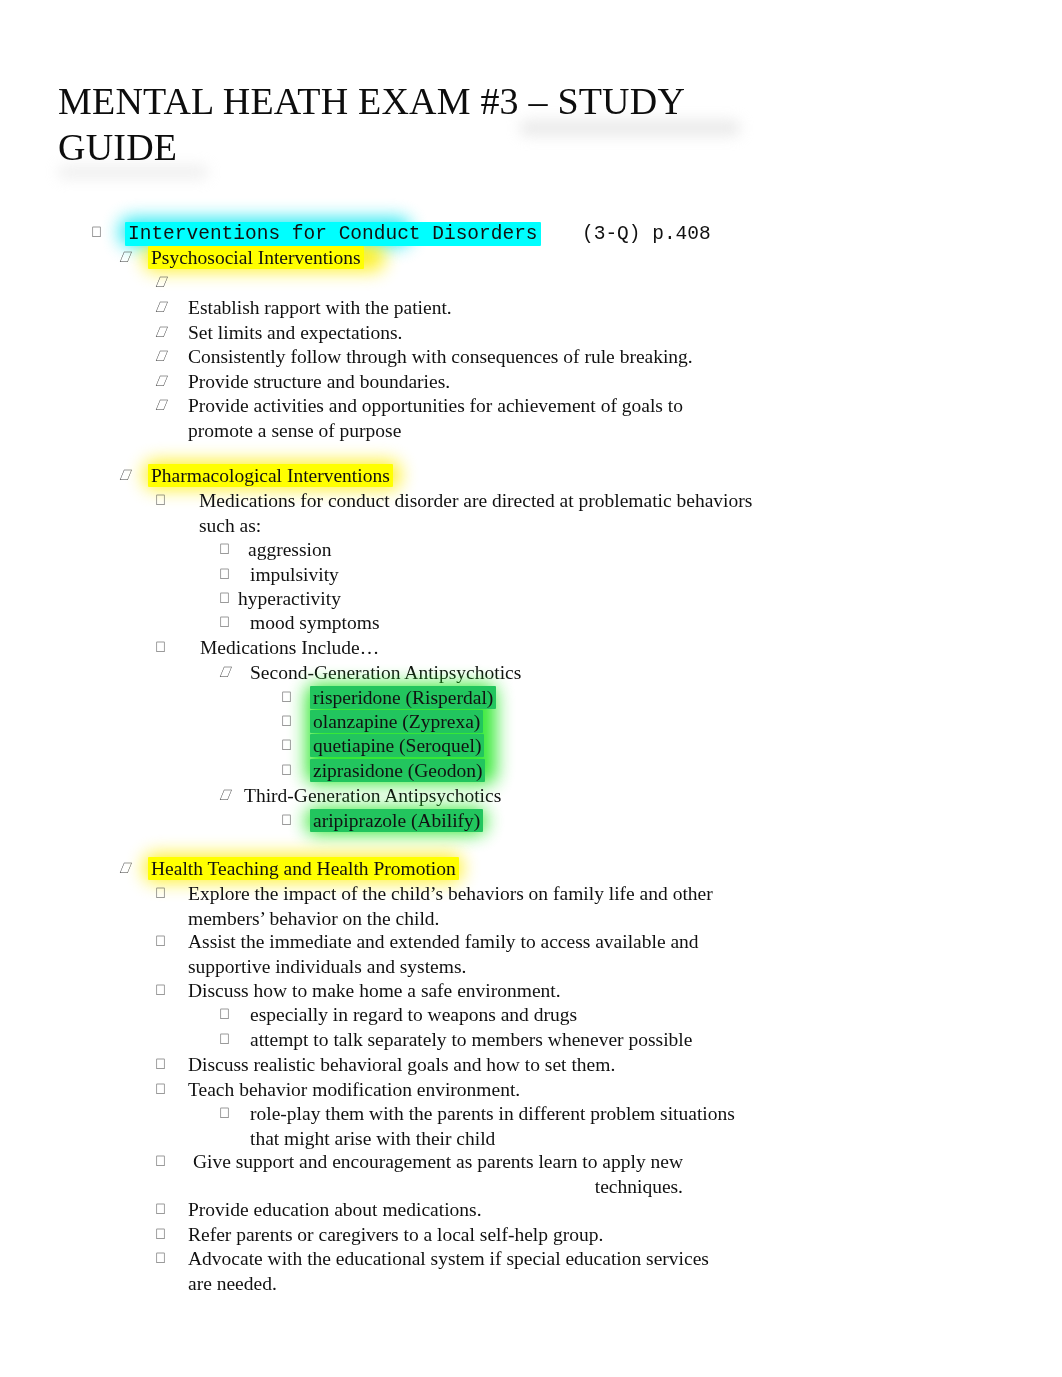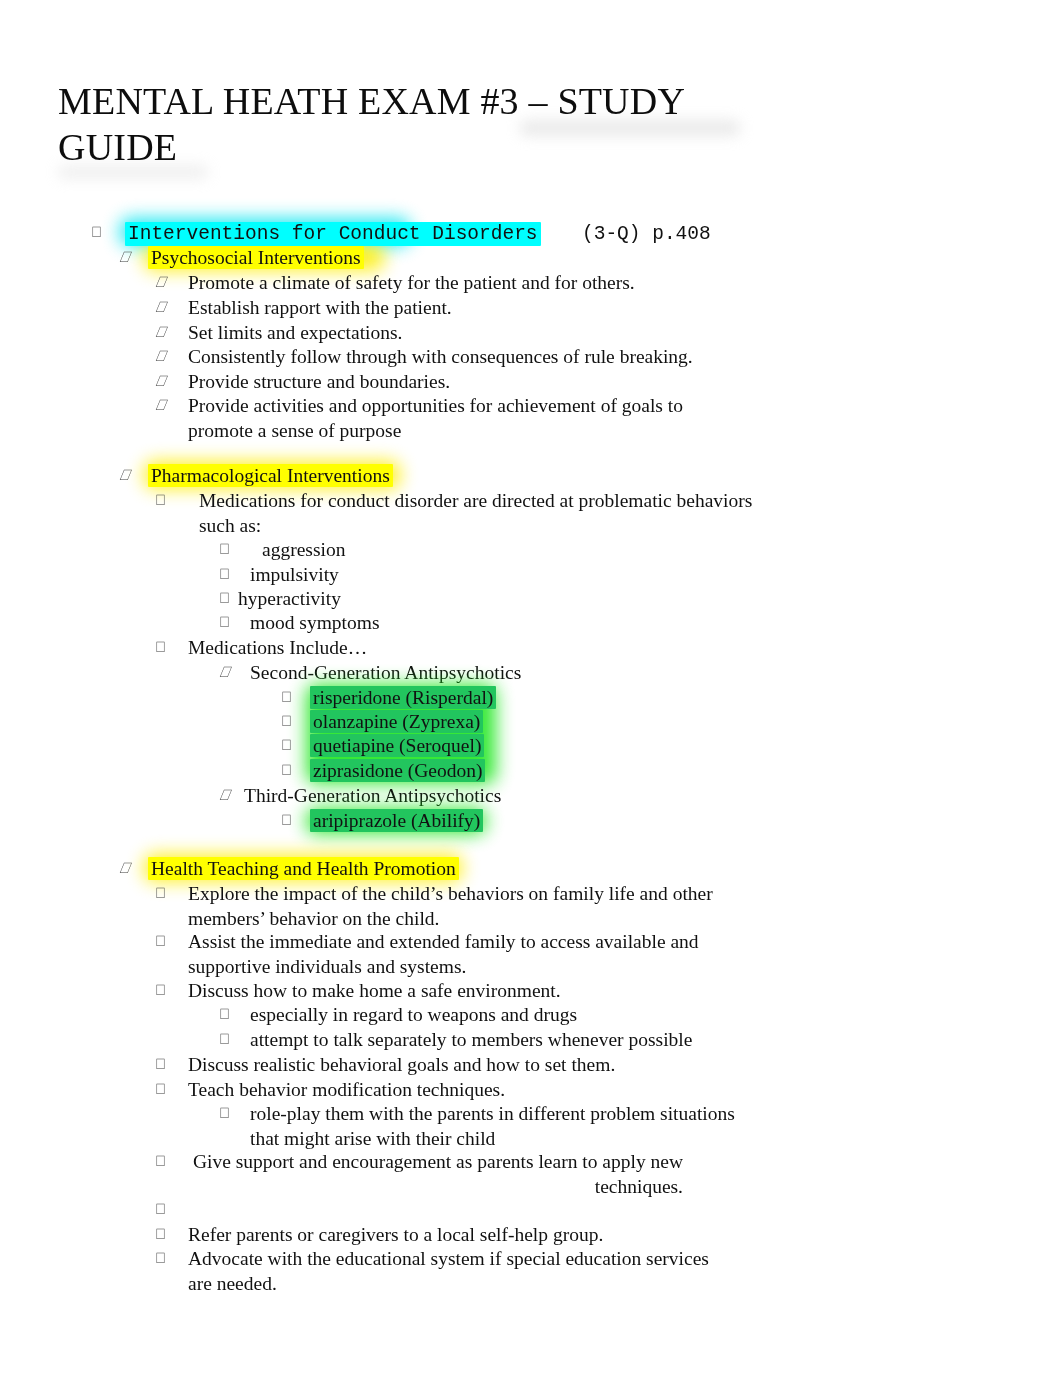--- a/index.html
+++ b/index.html
@@ -132,21 +132,20 @@
     <div class="row" style="position:absolute; left:120px; top:245px; width:900px;">
       <span class="bullet slant" style="left:0;">⎕</span>
       <span class="glow glow-yellow" style="left:24px; top:-2px; width:240px; height:28px;"></span>
       <span style="display:inline-block; margin-left:28px;">
         <span class="hl hl-yellow">Psychosocial Interventions</span>
       </span>
     </div>
 
     <div class="row" style="position:absolute; left:156px; top:270px; width:620px;">
       <span class="bullet slant" style="left:0;">⎕</span>
-      <span style="display:inline-block; margin-left:32px;">Promote a climate of safety for the patient and for others.</span>
     </div>
     <div class="row" style="position:absolute; left:156px; top:295px; width:620px;">
       <span class="bullet slant" style="left:0;">⎕</span>
       <span style="display:inline-block; margin-left:32px;">Establish rapport with the patient.</span>
     </div>
     <div class="row" style="position:absolute; left:156px; top:320px; width:620px;">
       <span class="bullet slant" style="left:0;">⎕</span>
       <span style="display:inline-block; margin-left:32px;">Set limits and expectations.</span>
     </div>
     <div class="row" style="position:absolute; left:156px; top:344px; width:620px;">
@@ -170,38 +169,38 @@
       </span>
     </div>
 
     <div class="row" style="position:absolute; left:156px; top:488px; width:592px;">
       <span class="bullet" style="left:0;">⎕</span>
       <span style="display:inline-block; margin-left:43px; width:560px;">Medications for conduct disorder are directed at problematic behaviors such as:</span>
     </div>
 
     <div class="row" style="position:absolute; left:220px; top:537px; width:500px;">
       <span class="bullet" style="left:0;">⎕</span>
-      <span style="display:inline-block; margin-left:42px;">aggression</span>
+      <span style="display:inline-block; margin-left:28px;">aggression</span>
     </div>
     <div class="row" style="position:absolute; left:220px; top:562px; width:500px;">
       <span class="bullet" style="left:0;">⎕</span>
       <span style="display:inline-block; margin-left:30px;">impulsivity</span>
     </div>
     <div class="row" style="position:absolute; left:220px; top:586px; width:500px;">
       <span class="bullet" style="left:0;">⎕</span>
       <span style="display:inline-block; margin-left:18px;">hyperactivity</span>
     </div>
     <div class="row" style="position:absolute; left:220px; top:610px; width:500px;">
       <span class="bullet" style="left:0;">⎕</span>
       <span style="display:inline-block; margin-left:30px;">mood symptoms</span>
     </div>
 
     <div class="row" style="position:absolute; left:156px; top:635px; width:600px;">
       <span class="bullet" style="left:0;">⎕</span>
-      <span style="display:inline-block; margin-left:32px;">Medications Include…</span>
+      <span style="display:inline-block; margin-left:44px;">Medications Include…</span>
     </div>
 
     <div class="row" style="position:absolute; left:220px; top:660px; width:600px;">
       <span class="bullet slant" style="left:0;">⎕</span>
       <span style="display:inline-block; margin-left:30px;">Second-Generation Antipsychotics</span>
     </div>
 
     <span class="glow glow-green" style="position:absolute; left:306px; top:684px; width:190px; height:100px;"></span>
     <div class="row" style="position:absolute; left:282px; top:685px; width:500px;">
       <span class="bullet" style="left:0;">⎕</span>
@@ -269,34 +268,35 @@
       <span class="bullet" style="left:0;">⎕</span>
       <span style="display:inline-block; margin-left:30px;">attempt to talk separately to members whenever possible</span>
     </div>
 
     <div class="row" style="position:absolute; left:156px; top:1052px; width:575px;">
       <span class="bullet" style="left:0;">⎕</span>
       <span style="display:inline-block; margin-left:32px;">Discuss realistic behavioral goals and how to set them.</span>
     </div>
     <div class="row" style="position:absolute; left:156px; top:1077px; width:575px;">
       <span class="bullet" style="left:0;">⎕</span>
-      <span style="display:inline-block; margin-left:32px;">Teach behavior modification techniques.</span>
+      <span style="display:inline-block; margin-left:32px;">Teach behavior modification environment.</span>
     </div>
 
     <div class="row" style="position:absolute; left:220px; top:1101px; width:545px;">
       <span class="bullet" style="left:0;">⎕</span>
       <span style="display:inline-block; margin-left:30px; width:500px;">role-play them with the parents in different problem situations that might arise with their child</span>
     </div>
 
     <div class="row" style="position:absolute; left:156px; top:1149px; width:540px;">
       <span class="bullet" style="left:0;">⎕</span>
       <span style="display:inline-block; margin-left:32px; width:495px;text-align:right;">Give support and encouragement as parents learn to apply new techniques.</span>
     </div>
     <div class="row" style="position:absolute; left:156px; top:1197px; width:575px;">
       <span class="bullet" style="left:0;">⎕</span>
+      <span style="display:inline-block; margin-left:32px;">Provide education about medications.</span>
     </div>
     <div class="row" style="position:absolute; left:156px; top:1222px; width:575px;">
       <span class="bullet" style="left:0;">⎕</span>
       <span style="display:inline-block; margin-left:32px;">Refer parents or caregivers to a local self-help group.</span>
     </div>
     <div class="row" style="position:absolute; left:156px; top:1246px; width:585px;">
       <span class="bullet" style="left:0;">⎕</span>
       <span style="display:inline-block; margin-left:32px; width:545px;">Advocate with the educational system if special education services are needed.</span>
     </div>
 

